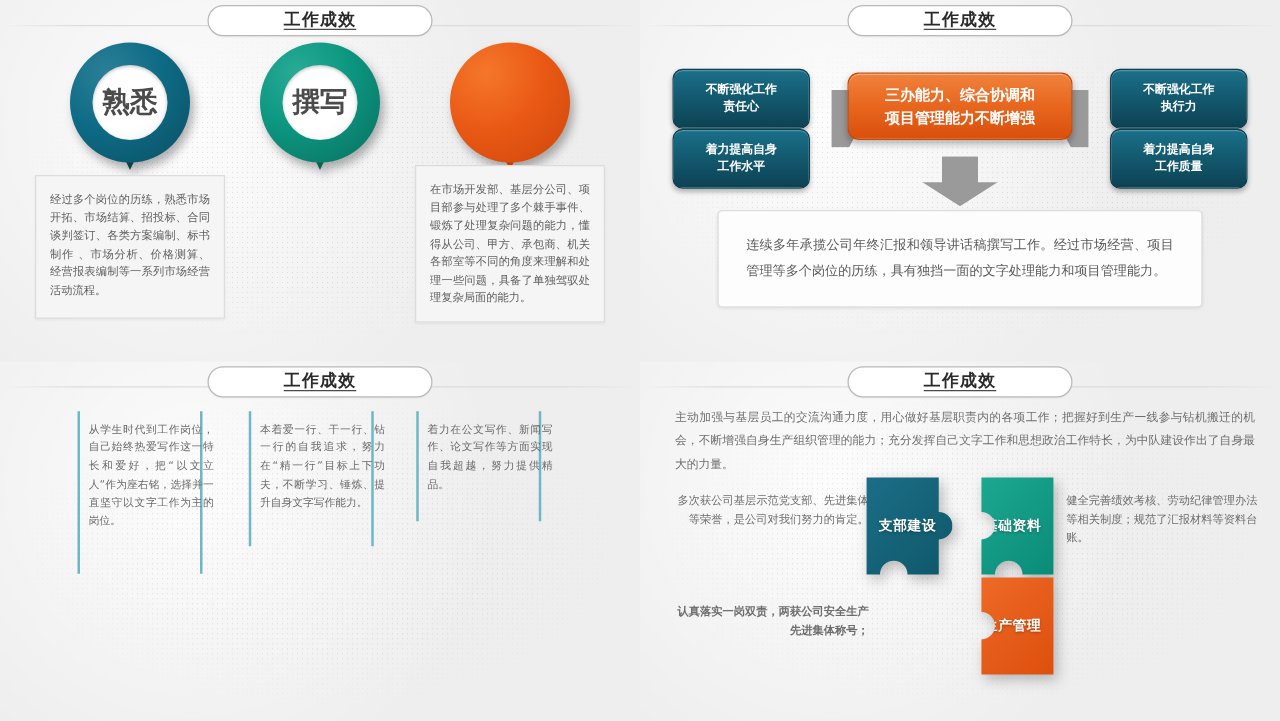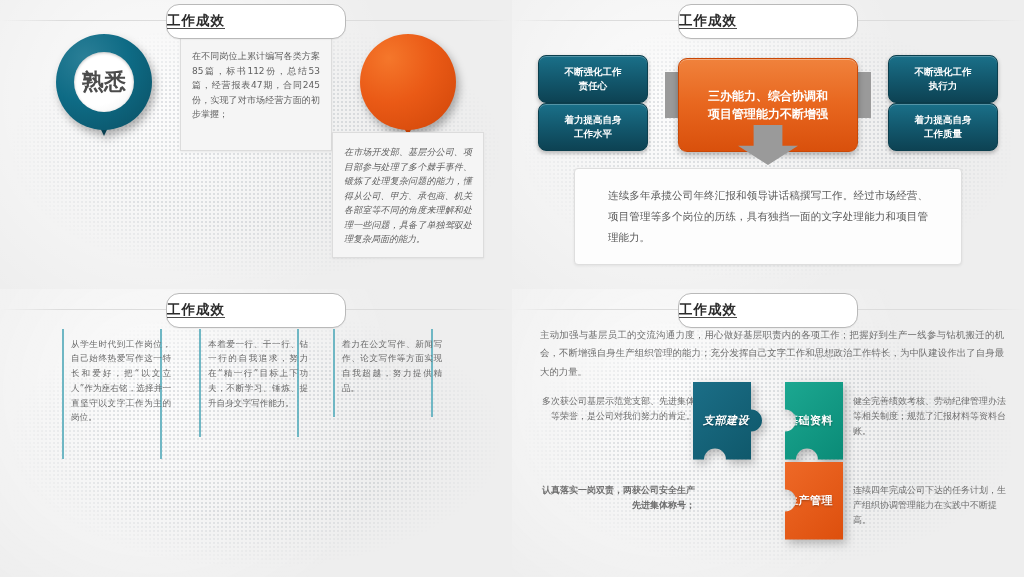--- a/index.html
+++ b/index.html
@@ -32,23 +32,23 @@
     opacity:.85; pointer-events:none;
   }
   .slide::after{
     content:""; position:absolute; left:0; right:0; top:20px; height:1px;
     background: linear-gradient(to right, rgba(255,255,255,0), #dcdcdc 12%, #dcdcdc 88%, rgba(255,255,255,0));
     pointer-events:none;
   }
   
   .pill {
     position:absolute; left:50%; top:4px; transform:translateX(-50%);
-    width:180px; height:35px; border-radius:13px;
+    width:180px; height:25px; border-radius:13px;
     background:#ffffff; border:1px solid #b9b9b9;
-    display:flex; align-items:center; justify-content:flex-start;
+    display:flex; align-items:center; justify-content:center;
     z-index:6; box-shadow:0 1px 1px rgba(0,0,0,.04);
   }
   .pill span {
     font-size:13.5px; font-weight:bold; color:#2b2b2b;
     letter-spacing:1px; border-bottom:1.5px solid #4a4a4a; padding-bottom:1px; line-height:13px;
   }
 
   
   .pins { position:absolute; inset:0; z-index:3; }
   .pin-col { position:absolute; top:34px; width:152px; }
@@ -88,53 +88,53 @@
     box-shadow:0 1px 2px rgba(0,0,0,.06);
     padding:12px 11px 10px;
     min-height:115px;
   }
   .pin-card p{
     font-size:9px; line-height:1.62; color:#5f5f5f; text-align:justify;
     font-family:"DejaVu Sans","Liberation Sans",sans-serif;
   }
   .pin-col.c1 .pin-card{ min-height:115px; }
   .pin-col.c2 .pin-card{ min-height:115px; }
-  .pin-col.c3 .pin-card{ min-height:125px; margin-top:-6px;font-style:italic; }
+  .pin-col.c3 .pin-card{ min-height:125px; margin-top:-6px; }
 
   
   .s2 { position:absolute; inset:0; z-index:3; }
   .cap{
     position:absolute; width:110px; padding:9px 4px; border-radius:8px;
     text-align:center; color:#fff; font-size:9.5px; font-weight:bold; line-height:1.45;
     background: linear-gradient(to bottom, #1a7089 0%, #12566b 55%, #0d4253 100%);
     box-shadow: 0 2px 4px rgba(0,0,0,.28), inset 0 1px 0 rgba(255,255,255,.25);
     border:1px solid #0c3f4e;
   }
   .cap.l1{ left:26px; top:55px; } .cap.l2{ left:26px; top:103px; }
   .cap.r1{ right:26px; top:55px; } .cap.r2{ right:26px; top:103px; }
   .center-box{
     position:absolute; left:50%; top:58px; transform:translateX(-50%);
-    width:180px; padding:28px 10px; border-radius:9px; text-align:center;
+    width:180px; padding:8px 10px; border-radius:9px; text-align:center;
     color:#fff; font-size:12px; font-weight:bold; line-height:1.5;
     background: linear-gradient(to bottom, #f0823c 0%, #e8671f 48%, #d9500c 100%);
     box-shadow:0 3px 6px rgba(0,0,0,.28), inset 0 1px 0 rgba(255,255,255,.35);
     border:1px solid #c94806;
   }
   .ar{ position:absolute; background:#9a9a9a; }
   .ar.left{ left:153px; top:72px; width:26px; height:46px;
             clip-path:polygon(0 0,55% 0,100% 50%,55% 100%,0 100%); }
   .ar.right{ right:153px; top:72px; width:26px; height:46px;
             clip-path:polygon(100% 0,45% 0,0 50%,45% 100%,100% 100%); }
   .ar.down{ left:50%; transform:translateX(-50%); top:125px; width:60px; height:40px;
             clip-path:polygon(26% 0,74% 0,74% 52%,100% 52%,50% 100%,0 52%,26% 52%); }
   .s2-note{
     position:absolute; left:62px; right:62px; top:168px; min-height:78px;
     background:#fdfdfd; border:1px solid #dedede; border-radius:4px;
     box-shadow:0 1px 3px rgba(0,0,0,.07);
-    padding:16px 33px; display:flex; align-items:center;
+    padding:16px 22px; display:flex; align-items:center;
   }
   .s2-note p{ font-size:10.5px; line-height:2.0; color:#5a5a5a; text-align:justify;
               font-family:"DejaVu Sans","Liberation Sans",sans-serif; }
 
   
   .s3{ position:absolute; inset:0; z-index:3; }
   .tl-col{ position:absolute; width:116px; }
   .tl-col .bar{ position:absolute; left:0; top:0; width:2px; background:#6fb7c4; }
   .tl-col .bar.r{ left:98px; }
   .tl-col .txt{ position:relative; padding:8px 7px 6px 9px; }
@@ -154,21 +154,21 @@
   .s4-side.p1{ top:105px; } .s4-side.p2{ top:105px; }
   .s4-side.p3{ top:194px;font-weight:bold; } .s4-side.p4{ top:194px; }
 
   .puzzle{ position:absolute; left:50%; top:93px; transform:translateX(-50%);
            width:150px; height:158px; filter:drop-shadow(3px 4px 5px rgba(0,0,0,.25)); }
   .pz{ position:absolute; width:74px; height:78px;
        display:flex; align-items:center; justify-content:center; }
   .pz span{ color:#fff; font-size:11px; font-weight:bold; letter-spacing:.5px;
             text-shadow:0 1px 2px rgba(0,0,0,.35); }
   .pz.tl{ left:0;  top:0;  background:linear-gradient(135deg,#1b6e87 0%,#0e5668 100%);
-          clip-path:path("M0,0 L58,0 L58,28 A10,10 0 1 1 58,50 L58,78 L33,78 A10,10 0 1 0 11,78 L0,78 Z");font-style:italic; }
+          clip-path:path("M0,0 L58,0 L58,28 A10,10 0 1 1 58,50 L58,78 L33,78 A10,10 0 1 0 11,78 L0,78 Z"); }
   .pz.tr{ left:76px; top:0; background:linear-gradient(135deg,#1eab94 0%,#0a8b77 100%);
           clip-path:path("M16,0 L74,0 L74,78 L49,78 A10,10 0 1 0 27,78 L16,78 L16,50 A10,10 0 1 0 16,28 Z"); }
   .pz.bl{ left:0;  top:80px; background:linear-gradient(135deg,#f6ad3e 0%,#ec9014 100%);
           clip-path:path("M0,0 L11,0 A10,10 0 1 1 33,0 L58,0 L58,78 L0,78 Z"); }
   .pz.br{ left:76px; top:80px; background:linear-gradient(135deg,#f06c2a 0%,#dd4f0d 100%);
           clip-path:path("M16,0 L27,0 A10,10 0 1 1 49,0 L74,0 L74,78 L16,78 L16,50 A10,10 0 1 0 16,28 Z"); }
   .pz.tl span,.pz.bl span{ margin-right:8px; }
   .pz.tr span,.pz.br span{ margin-left:8px; }
 </style>
 </head>
@@ -185,25 +185,34 @@
       <div class="pin-col c1">
         <div class="pin-wrap">
           <div class="pin teal">
             <div class="tail"></div>
             <div class="bulb"></div>
             <div class="hole">
               <b>熟悉</b>
             </div>
           </div>
         </div>
+        <div class="pin-card">
+          <p>经过多个岗位的历练，熟悉市场开拓、市场结算、招投标、合同谈判签订、各类方案编制、标书制作 、市场分析、价格测算、经营报表编制等一系列市场经营活动流程。</p>
+        </div>
       </div>
 
       <div class="pin-col c2">
-        <div class="pin-card">
-          <p>在不同岗位上累计编写各类方案85篇，标书112份，总结53篇，经营报表47期，合同245份，实现了对市场经营方面的初步掌握；</p>
+        <div class="pin-wrap">
+          <div class="pin green">
+            <div class="tail"></div>
+            <div class="bulb"></div>
+            <div class="hole">
+              <b>撰写</b>
+            </div>
+          </div>
         </div>
       </div>
 
       <div class="pin-col c3">
         <div class="pin-wrap">
           <div class="pin orange">
             <div class="tail"></div>
             <div class="bulb"></div>
           </div>
         </div>
@@ -276,23 +285,20 @@
 
       <div class="s4-side sr p2">
         <p>健全完善绩效考核、劳动纪律管理办法等相关制度；规范了汇报材料等资料台账。</p>
       </div>
       <div class="s4-side sl p1">
         <p>多次获公司基层示范党支部、先进集体等荣誉，是公司对我们努力的肯定。</p>
       </div>
       <div class="s4-side sl p3">
         <p>认真落实一岗双责，两获公司安全生产先进集体称号；</p>
       </div>
-      <div class="s4-side sr p4">
-        <p>连续四年完成公司下达的任务计划，生产组织协调管理能力在实践中不断提高。</p>
-      </div>
 
       <div class="puzzle">
         <div class="pz tl">
           <span>支部建设</span>
         </div>
         <div class="pz tr">
           <span>基础资料</span>
         </div>
         <div class="pz br">
           <span>生产管理</span>

